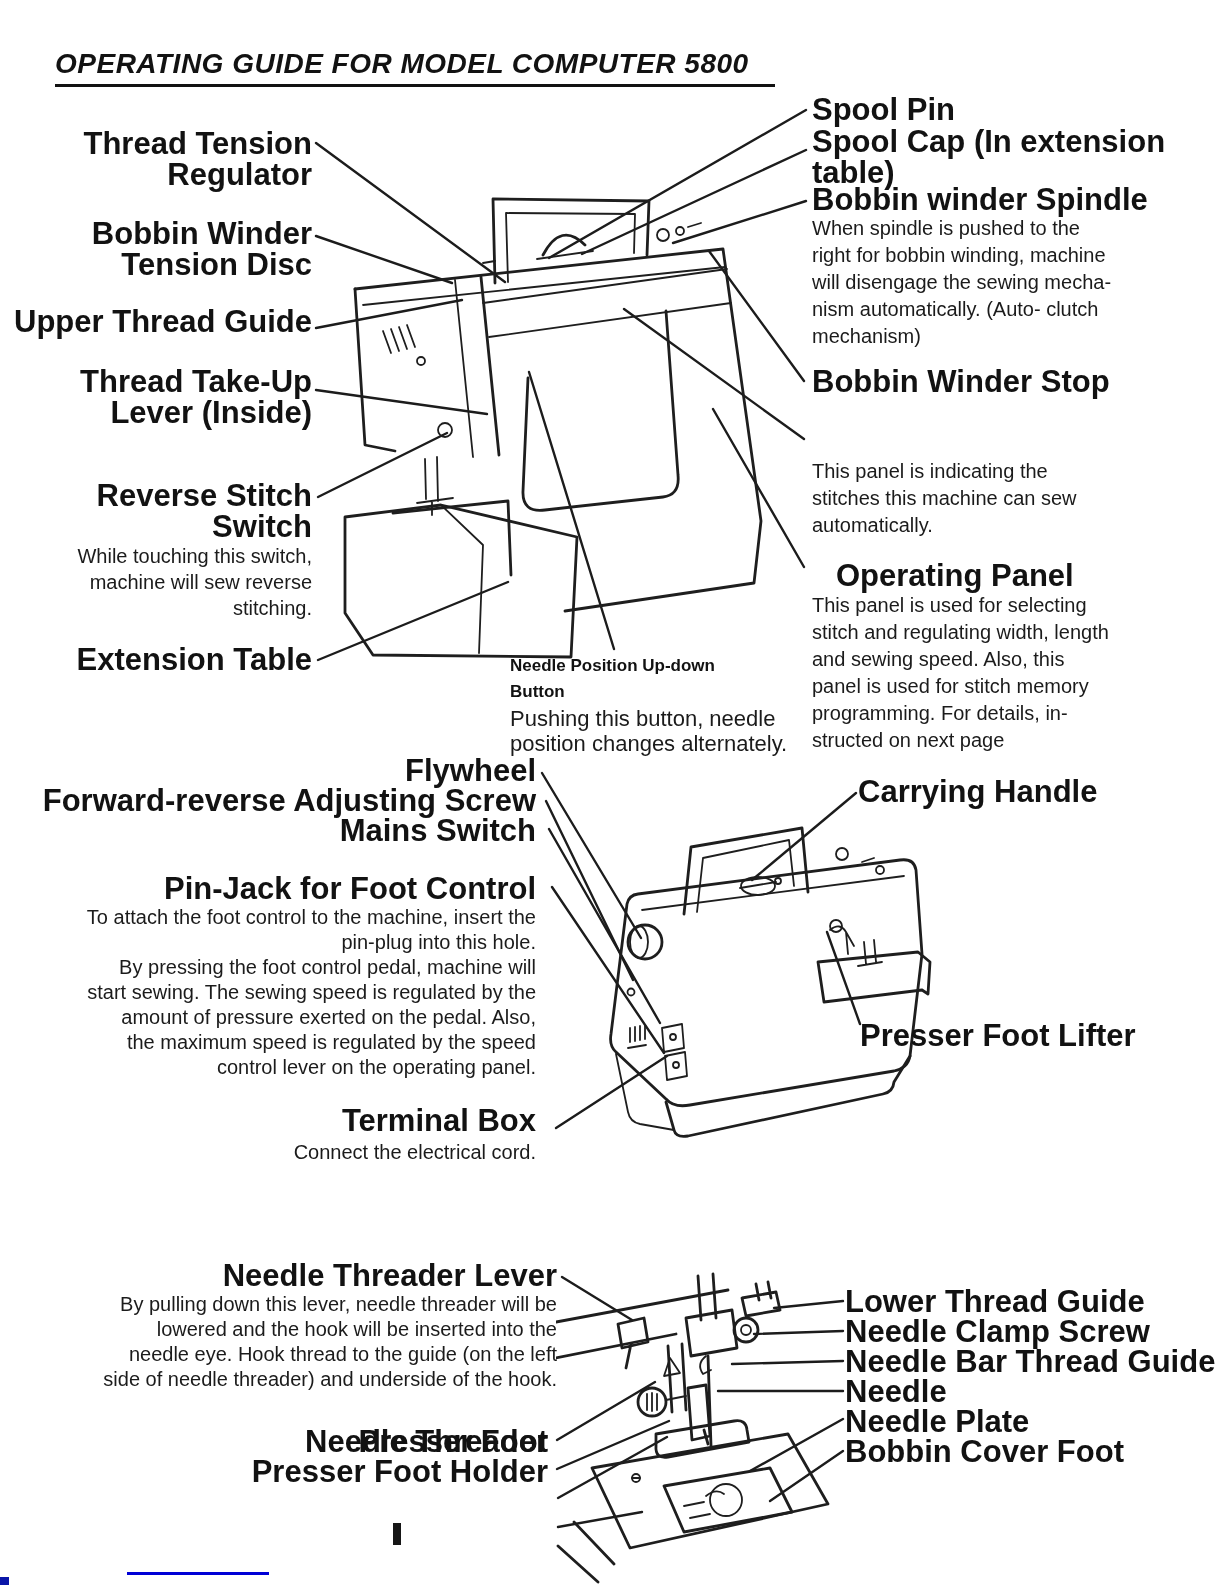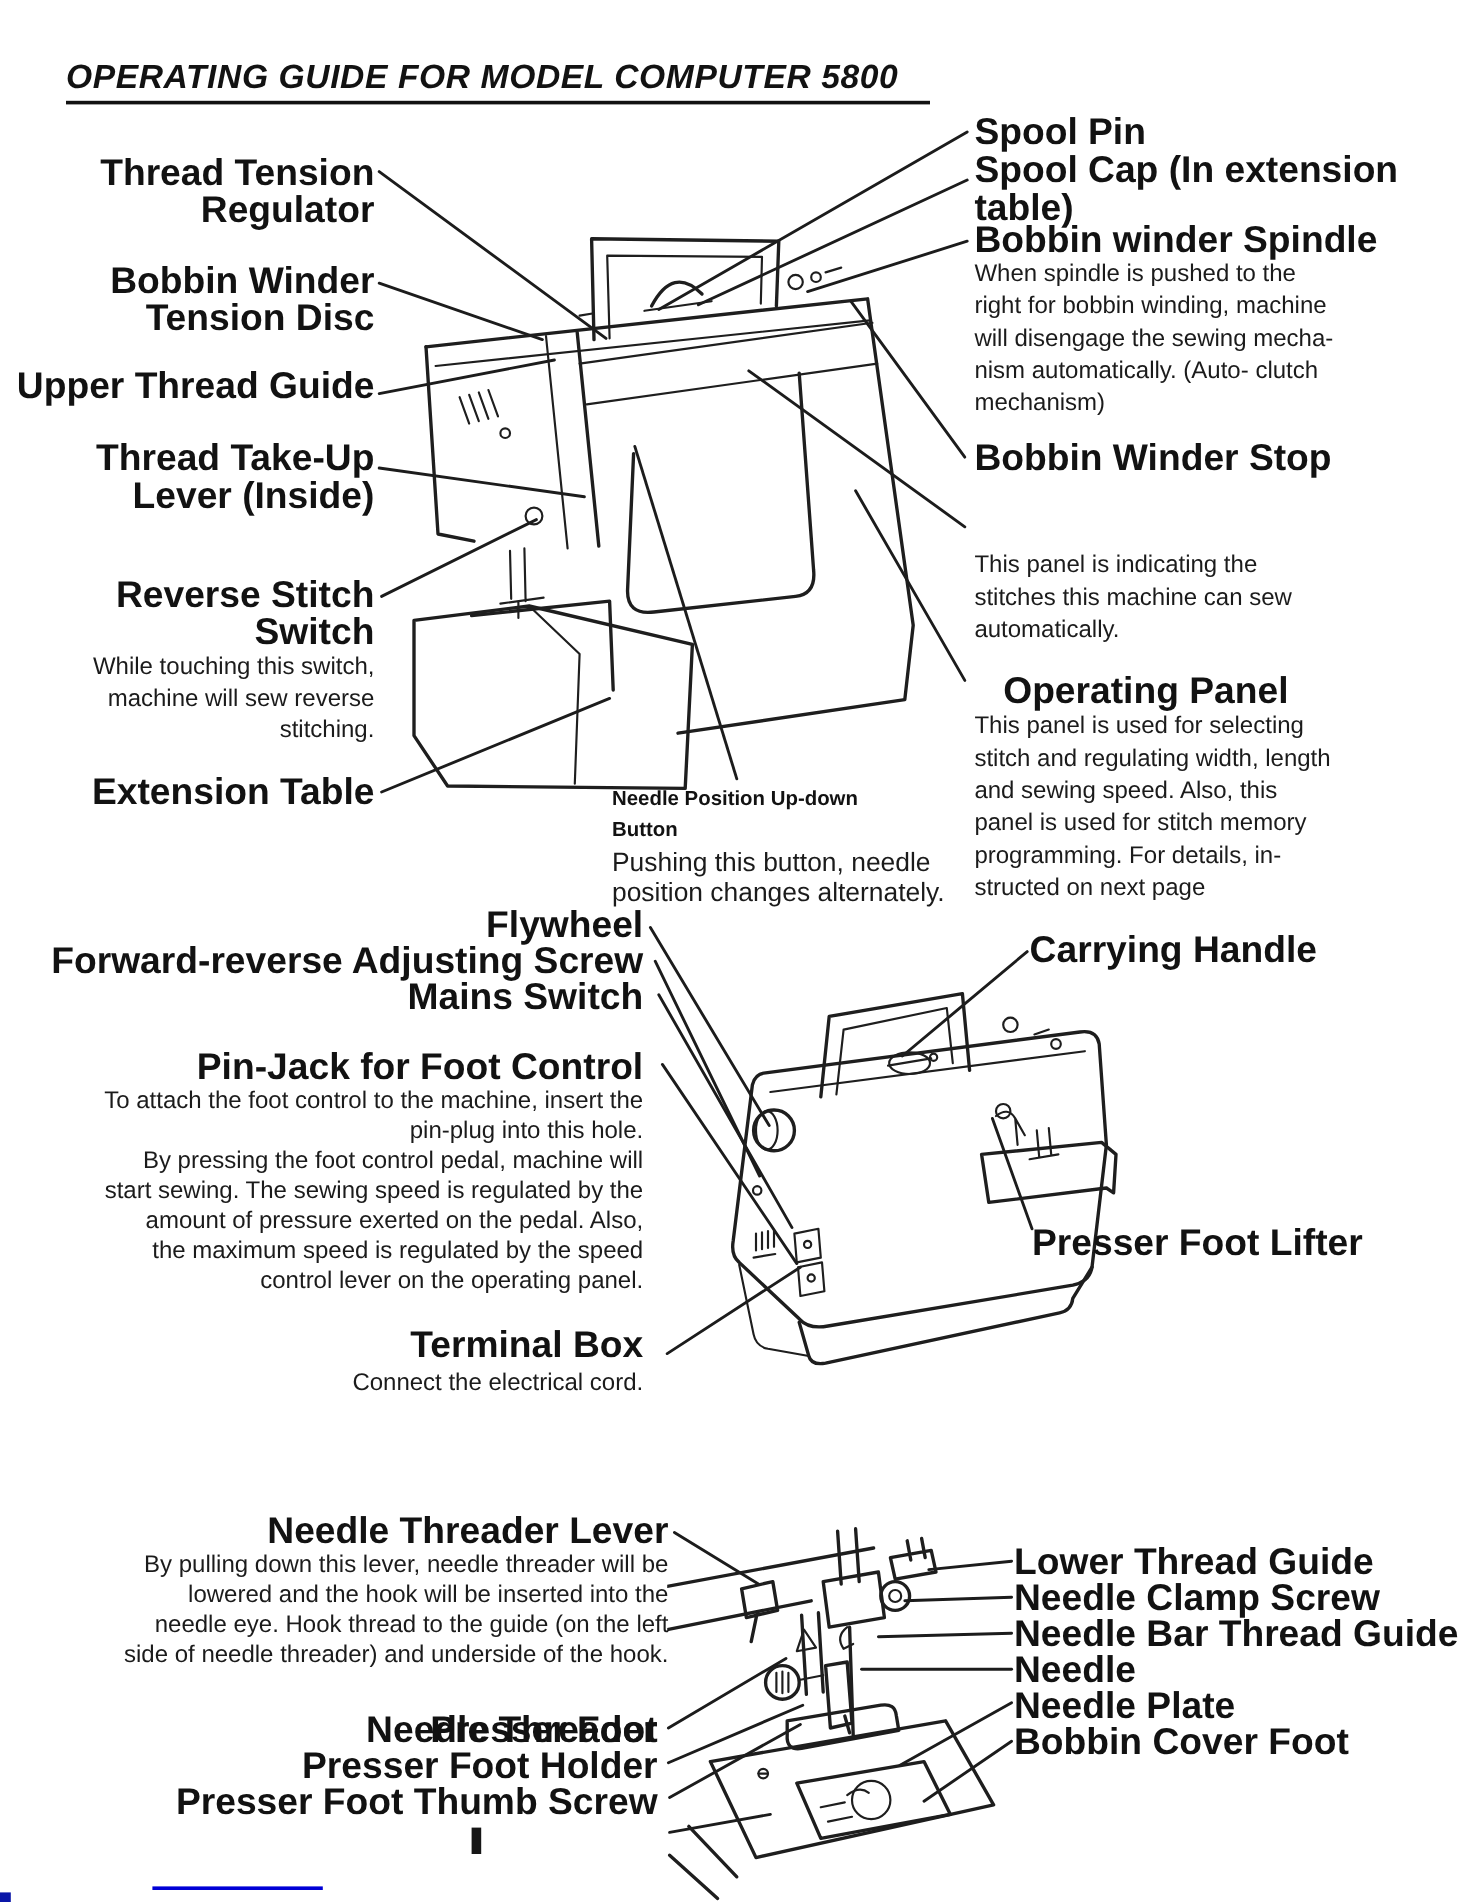--- a/index.html
+++ b/index.html
@@ -206,21 +206,20 @@
   <div class="lbl la" style="left:858px;top:776px;">Carrying Handle</div>
   <div class="lbl la" style="left:860px;top:1020px;">Presser Foot Lifter</div>
 
   <div class="lbl ra" style="right:668px;top:1260px;">Needle Threader Lever</div>
   <div class="desc ra" style="right:668px;top:1292px;line-height:25px;">By pulling down this lever, needle threader will be
 lowered and the hook will be inserted into the
 needle eye. Hook thread to the guide (on the left
 side of needle threader) and underside of the hook.</div>
   <div class="lbl ra" style="right:677px;top:1426px;">Needle Threader</div>
   <div class="lbl ra" style="right:677px;top:1456px;">Presser Foot Holder</div>
-  <div class="lbl ra" style="right:677px;top:1486px;">Presser Foot Thumb Screw</div>
   <div class="lbl ra" style="right:677px;top:1426px;">Presser Foot</div>
 
   <div class="lbl la" style="left:845px;top:1286px;">Lower Thread Guide</div>
   <div class="lbl la" style="left:845px;top:1316px;text-align:right;">Needle Clamp Screw</div>
   <div class="lbl la" style="left:845px;top:1346px;">Needle Bar Thread Guide</div>
   <div class="lbl la" style="left:845px;top:1376px;">Needle</div>
   <div class="lbl la" style="left:845px;top:1406px;">Needle Plate</div>
   <div class="lbl la" style="left:845px;top:1436px;">Bobbin Cover Foot</div>
 
   <div class="artifact" style="left:127px;top:1572px;width:142px;height:3px;background:#0000d6;"></div>

